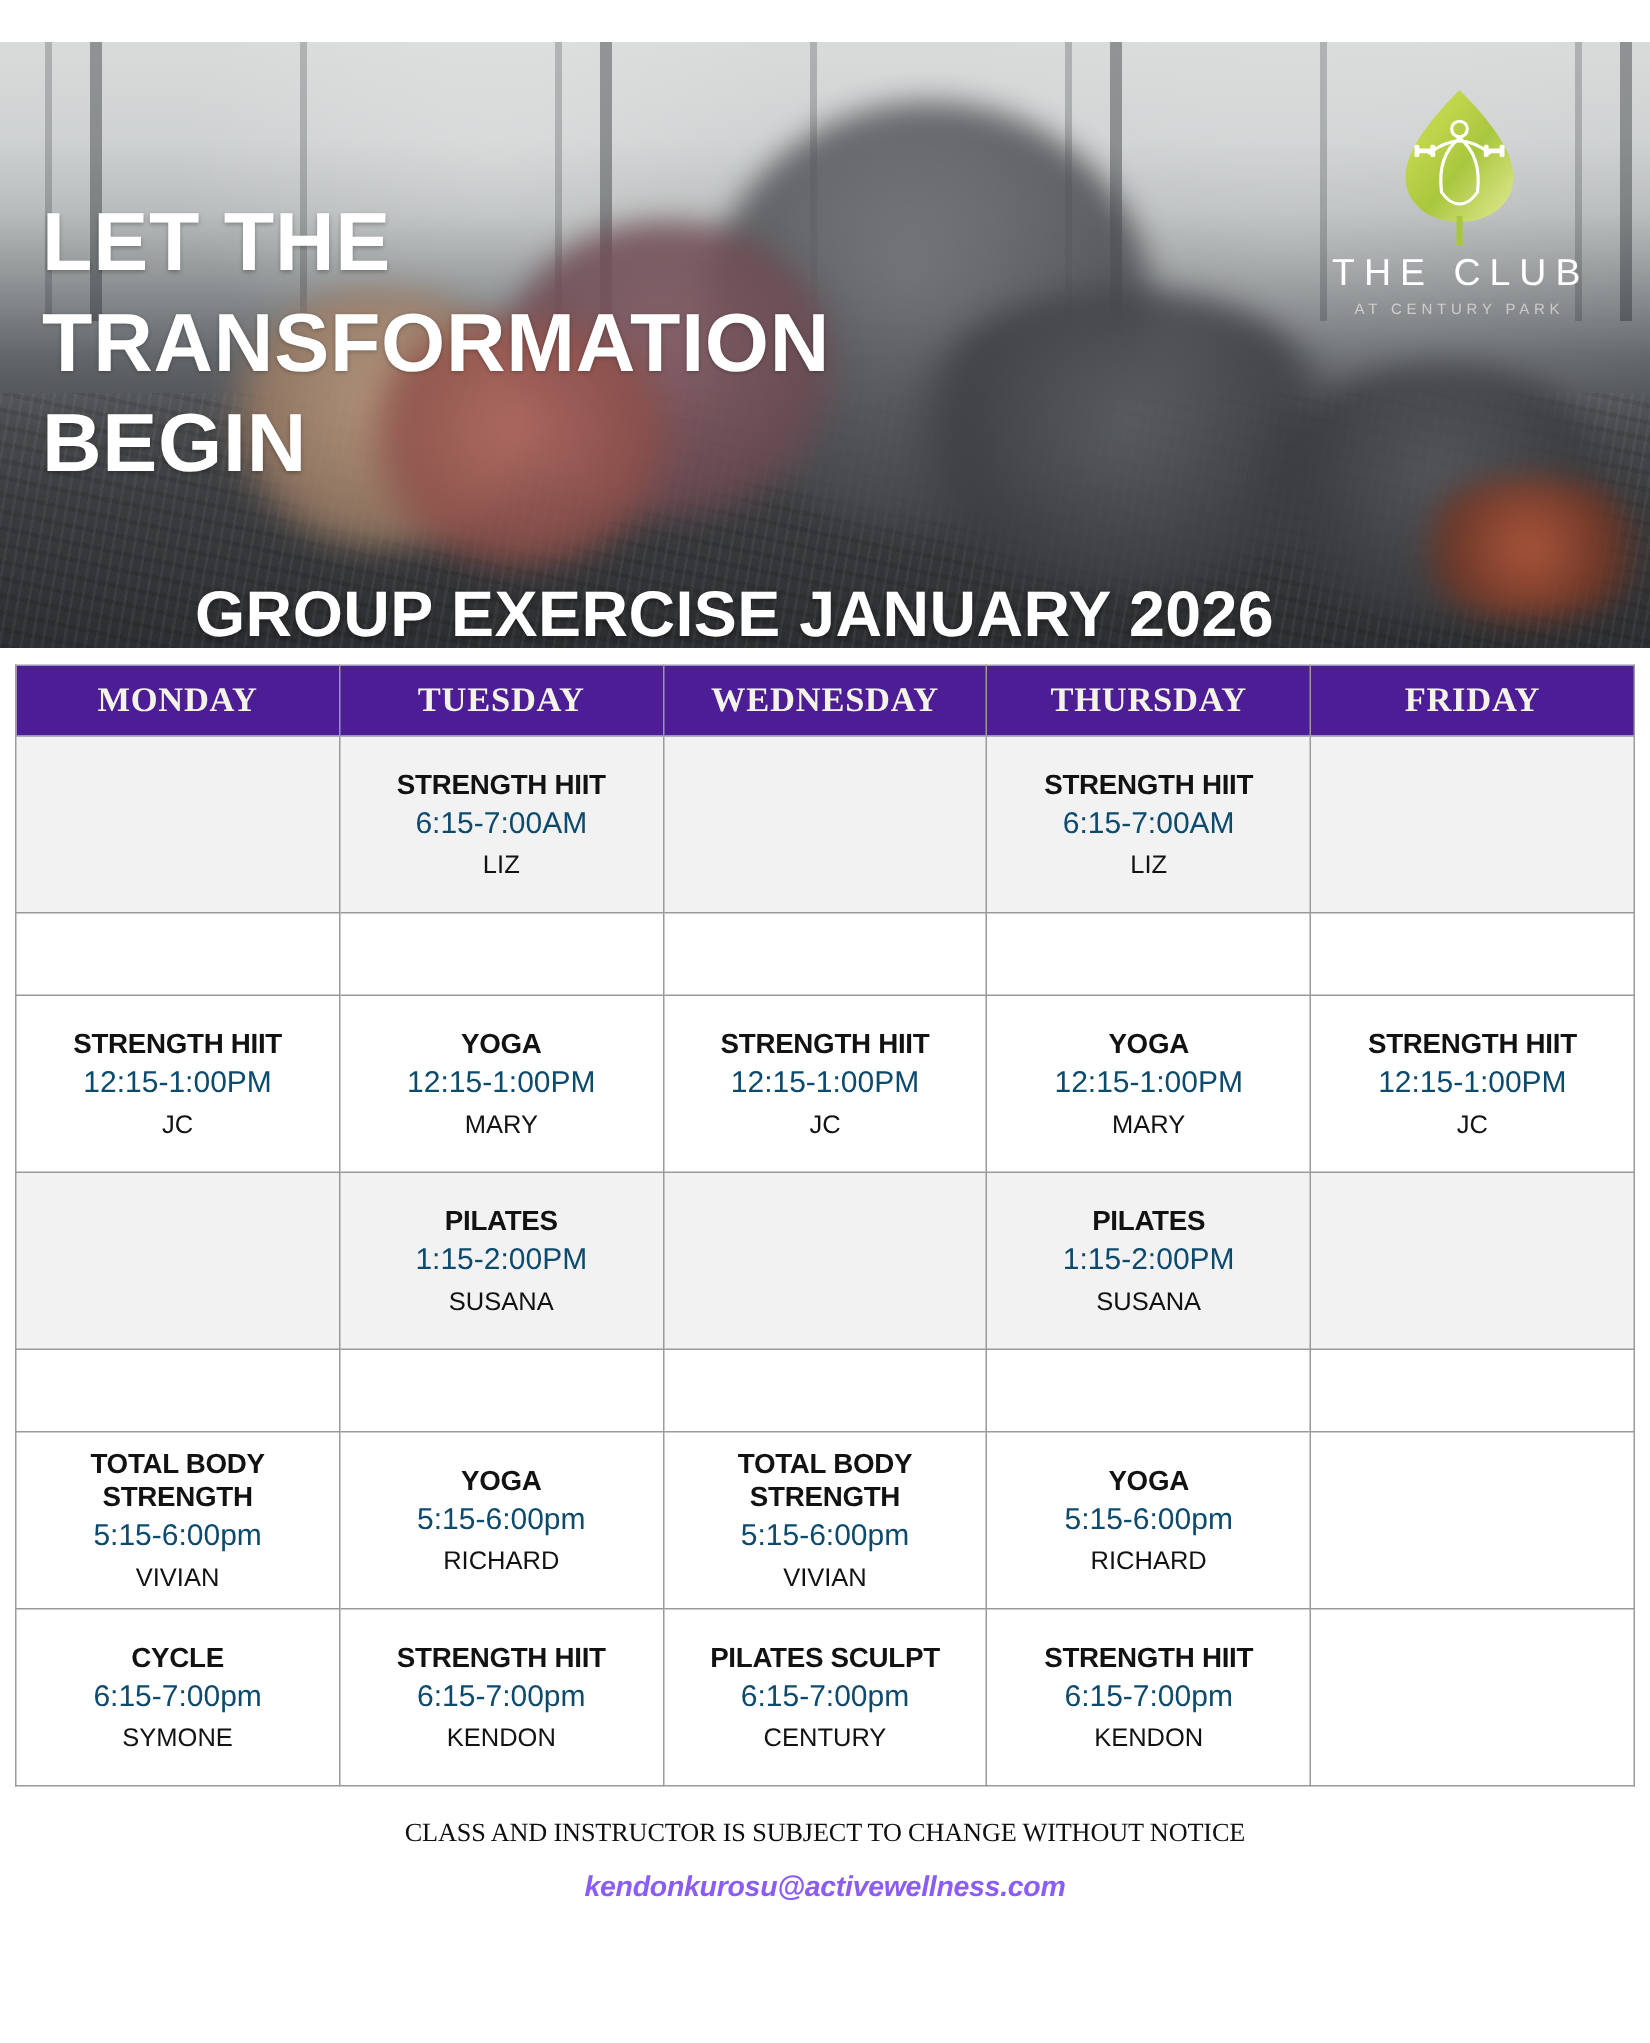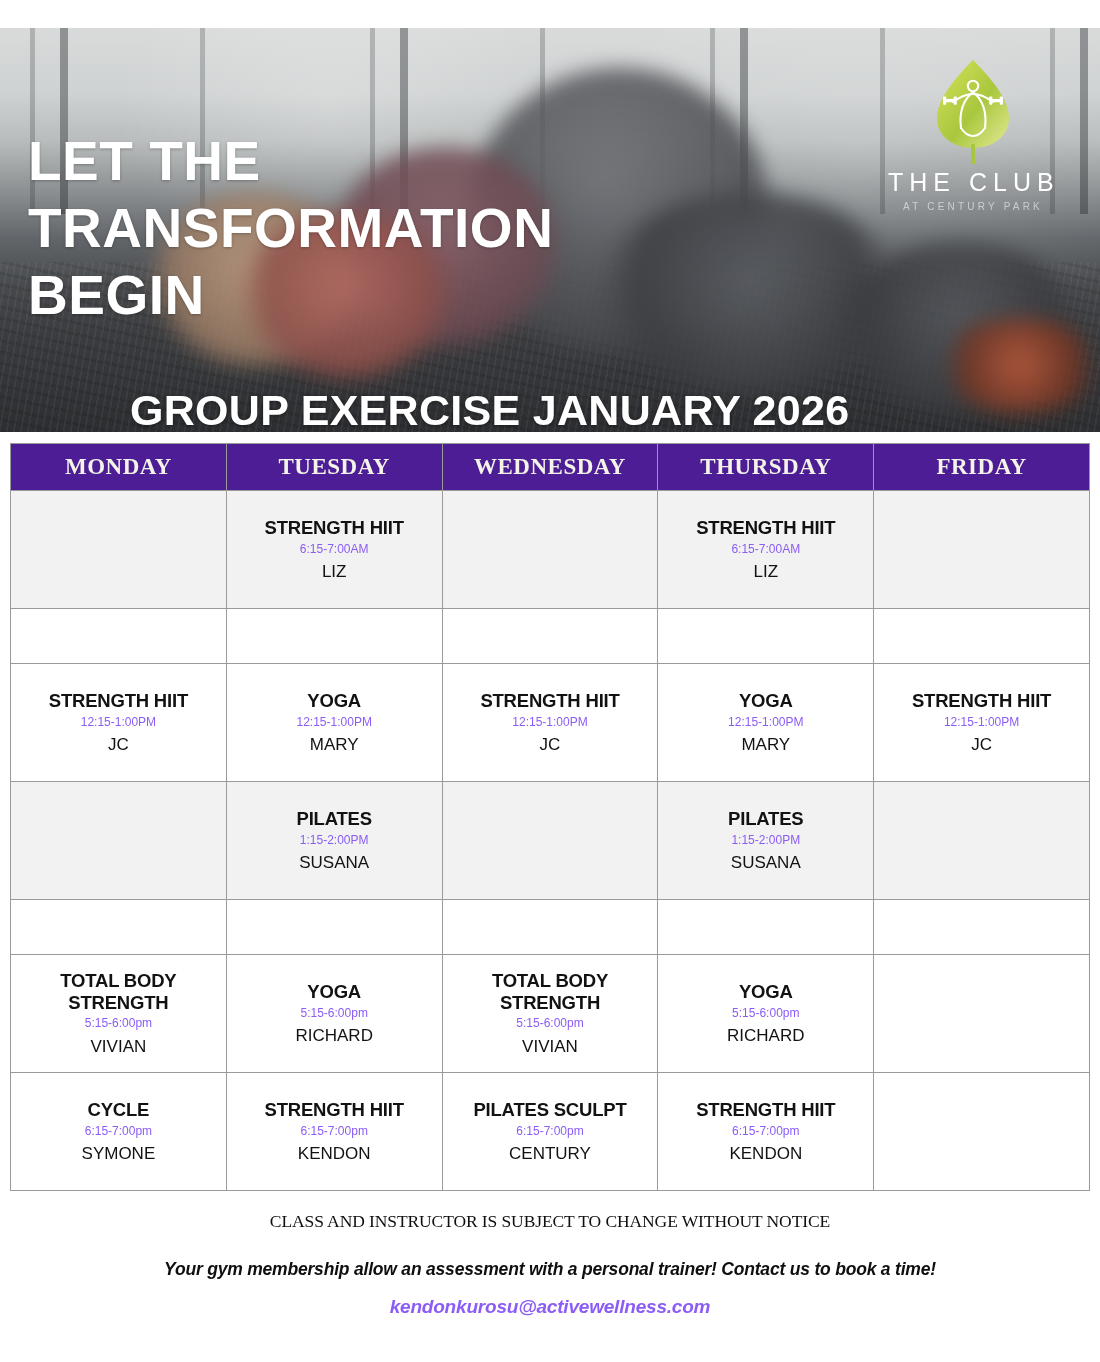--- a/index.html
+++ b/index.html
@@ -155,22 +155,22 @@
   tbody tr.spacer-row td { height: 55px; }
 
   .cell-title {
     font-size: 18.5px;
     font-weight: bold;
     color: #121212;
     line-height: 1.18;
     letter-spacing: -0.2px;
   }
   .cell-time {
-    font-size: 12px;
-    color: #8b5cf6;
+    font-size: 20px;
+    color: #0c4a6e;
     margin-top: 3px;
     line-height: 1.2;
   }
   .cell-instructor {
     font-size: 17px;
     color: #121212;
     margin-top: 6px;
     line-height: 1.2;
   }
   .cell-empty { min-height: 1px; }
@@ -418,15 +418,14 @@
           <td>
             <div class="cell-empty"></div>
           </td>
         </tr>
       </tbody>
   </table>
 </div>
 
 <div class="footer">
   <div class="footer-notice">CLASS AND INSTRUCTOR IS SUBJECT TO CHANGE WITHOUT NOTICE</div>
-  <div class="footer-promo">Your gym membership allow an assessment with a personal trainer! Contact us to book a time!</div>
   <div class="footer-email">kendonkurosu@activewellness.com</div>
 </div>
 
 </body></html>

